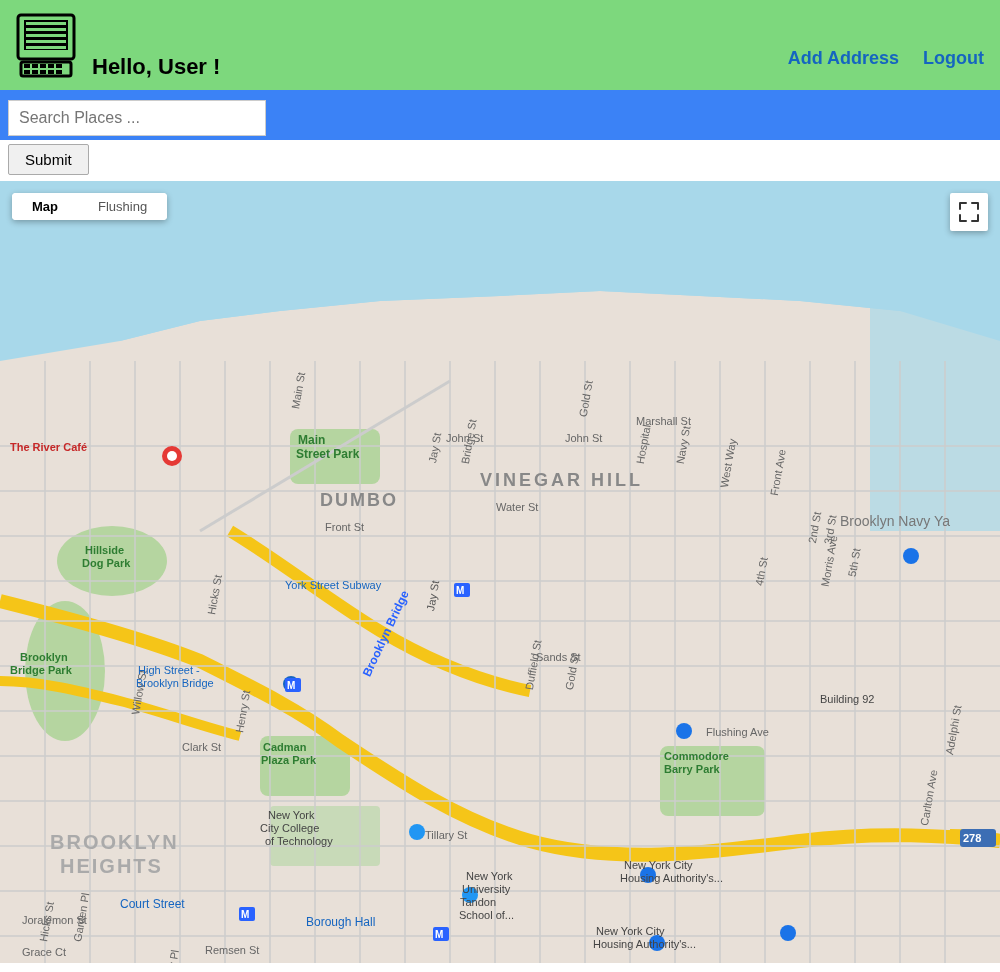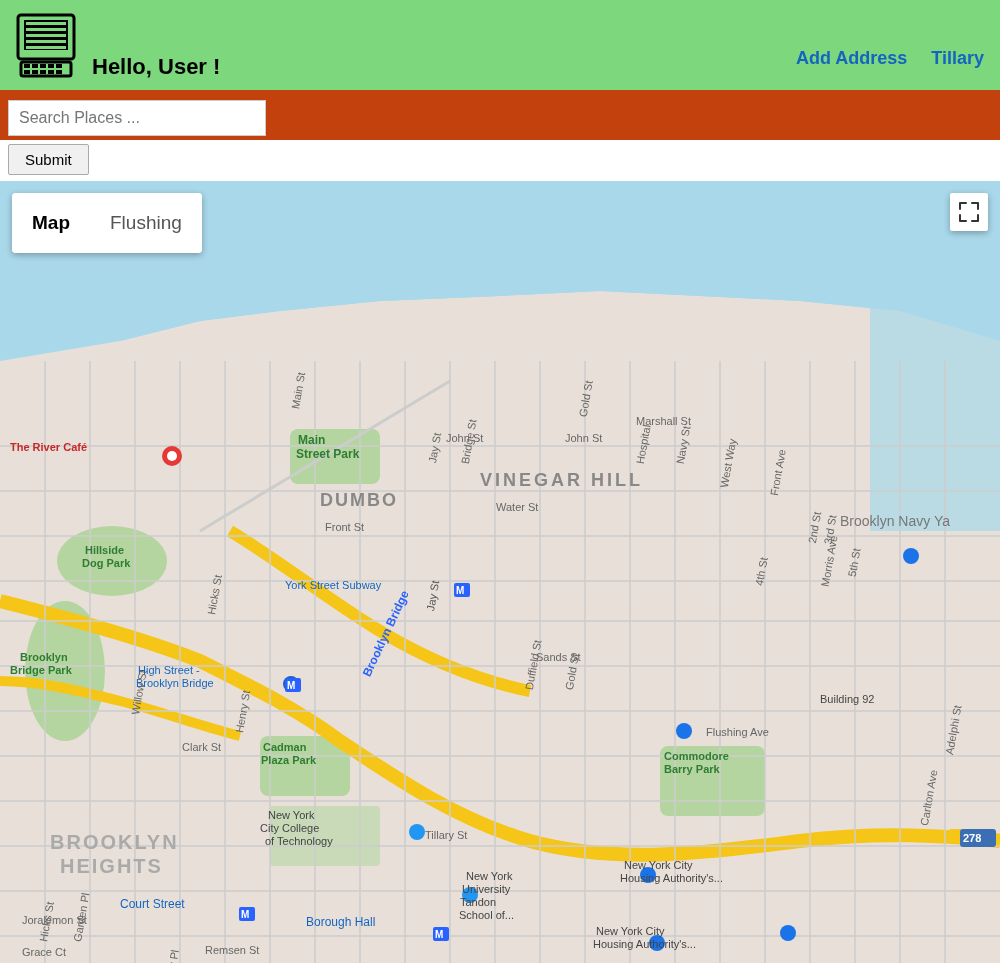--- a/index.html
+++ b/index.html
@@ -48,21 +48,21 @@
       font-size: 18px;
       font-weight: bold;
       cursor: pointer;
       background: none;
       border: none;
     }
 
     
     #search-area {
       padding: 10px 8px 4px 8px;
-      background: #c2410c;
+      background: #3b82f6;
     }
     #search-input {
       width: 258px;
       padding: 8px 10px;
       font-size: 16px;
       border: 1px solid #ccc;
       outline: none;
     }
     #submit-area {
       padding: 4px 12px 6px 8px;
@@ -91,22 +91,22 @@
       top: 12px;
       left: 12px;
       z-index: 10;
       background: #fff;
       border-radius: 4px;
       box-shadow: 0 2px 6px rgba(0,0,0,0.3);
       display: flex;
       overflow: hidden;
     }
     .toggle-btn {
-      padding: 19px 20px;
-      font-size: 19px;
+      padding: 6px 20px;
+      font-size: 13px;
       border: none;
       background: #fff;
       cursor: pointer;
     }
     .toggle-btn.active {
       font-weight: bold;
       background: #fff;
     }
     .toggle-btn:not(.active) {
       color: #555;
@@ -162,21 +162,21 @@
         <rect x="16" y="60" width="6" height="4" fill="#000"></rect>
         <rect x="24" y="60" width="6" height="4" fill="#000"></rect>
         <rect x="32" y="60" width="6" height="4" fill="#000"></rect>
         <rect x="40" y="60" width="6" height="4" fill="#000"></rect>
       </svg>
     </div>
     <span id="greeting">Hello, User !</span>
   </div>
   <div id="header-right">
     <button id="add-address-btn">Add Address</button>
-    <button id="logout-btn">Tillary</button>
+    <button id="logout-btn">Logout</button>
   </div>
 </header>
 
 <div id="search-area">
   <input id="search-input" type="text" placeholder="Search Places ..." style="">
 </div>
 <div id="submit-area">
   <button id="submit-btn">Submit</button>
 </div>
 

